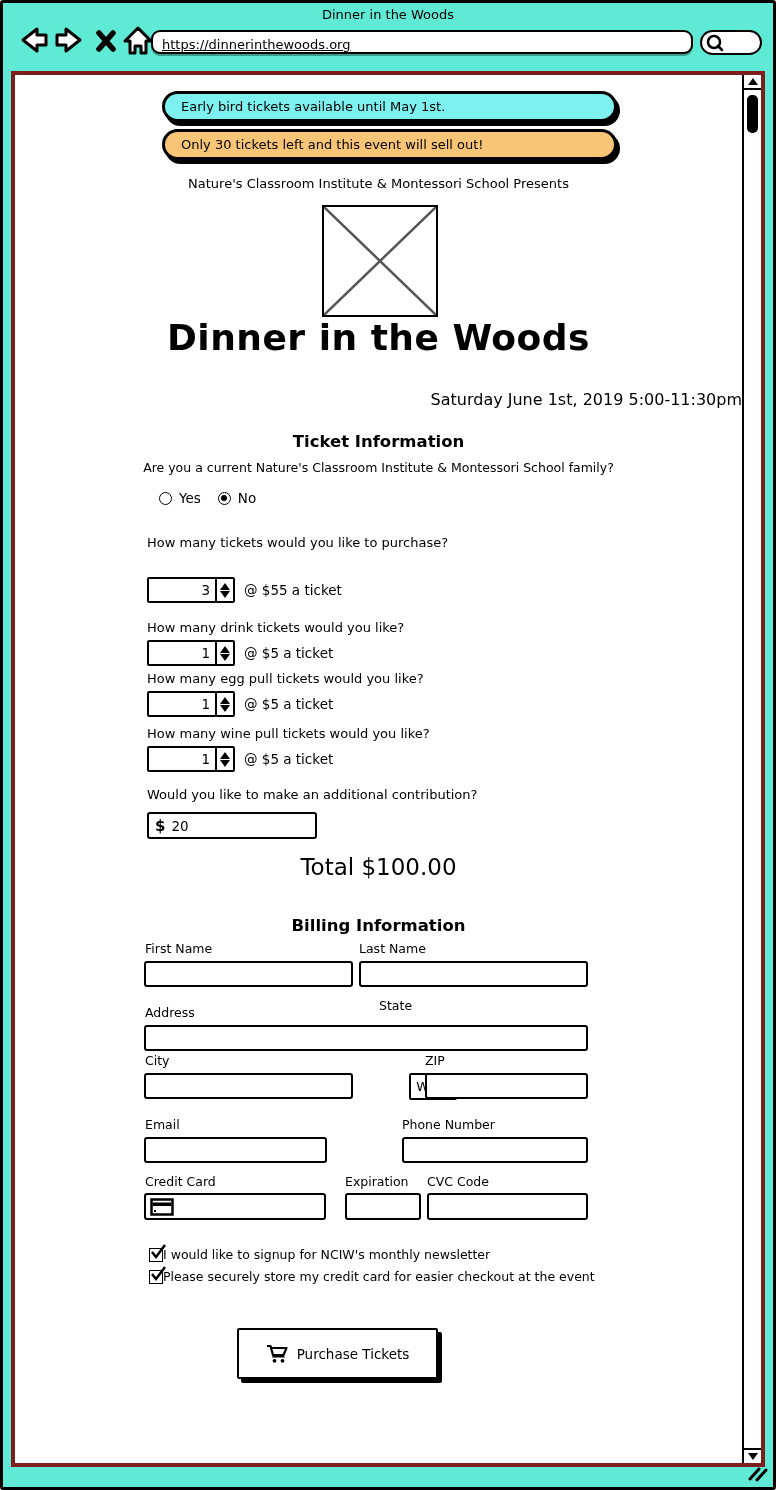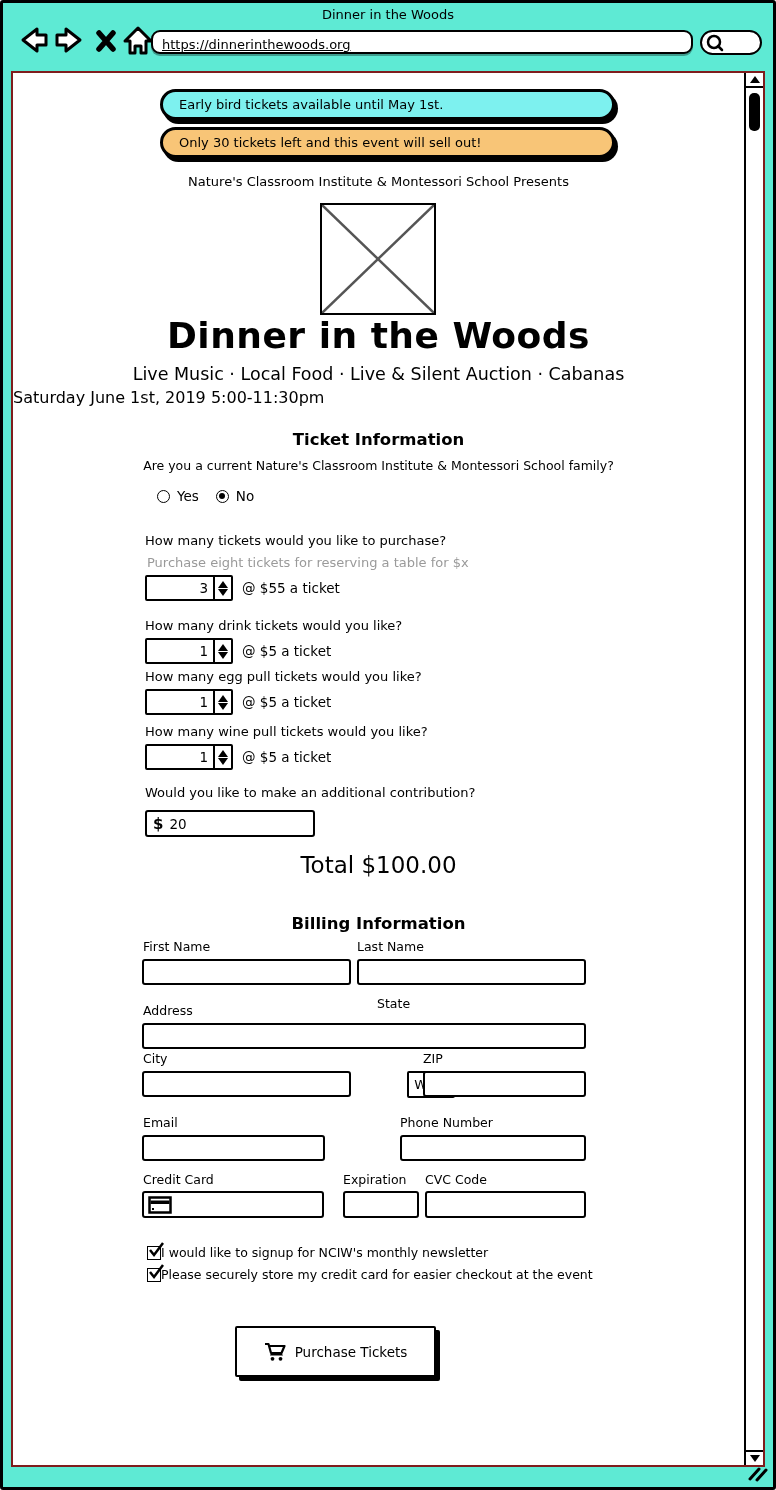--- a/index.html
+++ b/index.html
@@ -14,21 +14,21 @@
   .urlbar { position:absolute; left:148px; top:27px; width:542px; height:24px;
             background:#fff; border:2px solid #000; border-radius:9px;
             display:flex; align-items:flex-end; padding-left:9px; box-shadow:0 2px 0 #00000055; }
   .urltext { font-size:13px; text-decoration:underline; white-space:nowrap; }
   .searchpill { position:absolute; right:11px; top:27px; width:62px; height:25px;
                 background:#fff; border:2.5px solid #000; border-radius:13px;
                 display:flex; align-items:center; padding-left:3px; }
 
   
   .content { position:absolute; left:8px; top:68px; right:8px; bottom:20px;
-             background:#fff; border:2px solid #7f1d1d; overflow:hidden; }
+             background:#fff; border:4px solid #7f1d1d; overflow:hidden; }
   .page { position:absolute; left:0; top:0; right:19px; bottom:0; }
 
   .scrollbar { position:absolute; top:0; right:0; bottom:0; width:19px;
                background:#fff; border-left:2px solid #000; }
   .scroll-up { position:absolute; top:0; left:0; right:0; height:15px; border-bottom:2px solid #000;
                display:flex; align-items:center; justify-content:center; }
   .scroll-down { position:absolute; bottom:0; left:0; right:0; height:15px; border-top:2px solid #000;
                display:flex; align-items:center; justify-content:center; }
   .scroll-thumb { position:absolute; top:20px; left:3px; width:11px; height:38px;
                   background:#000; border-radius:5px; }
@@ -43,21 +43,21 @@
             display:flex; align-items:center; padding-left:16px; font-size:13px; }
   .banner.cyan   { top:16px; background:#7df1ef; }
   .banner.orange { top:54px; background:#f8c577; }
 
   
   .presents { position:absolute; top:101px; left:0; right:0; text-align:center; font-size:13px; }
   .imgbox { position:absolute; left:307px; top:130px; width:116px; height:112px; border:2px solid #000; }
   .h1 { position:absolute; top:242px; left:0; right:0; text-align:center;
         font-size:36px; font-weight:bold; letter-spacing:.5px; }
   .subtitle { position:absolute; top:291px; left:0; right:0; text-align:center; font-size:17.5px; }
-  .datetime { position:absolute; top:315px; left:0; right:0; text-align:left; font-size:16px; }
+  .datetime { position:absolute; top:315px; left:0; right:0; text-align:right; font-size:16px; }
 
   .h2 { position:absolute; left:0; right:0; text-align:center; font-size:16.5px; font-weight:bold; }
 
   .qtext { position:absolute; left:132px; font-size:13px; white-space:nowrap; }
   .hint  { position:absolute; left:134px; font-size:13px; color:#9a9a9a; white-space:nowrap; }
   .center-q { position:absolute; left:0; right:0; text-align:center; font-size:12.5px; }
 
   
   .radio-row { position:absolute; left:144px; top:415px; display:flex; align-items:center; gap:7px; font-size:13.5px; }
   .radio { width:13px; height:13px; border:1.5px solid #000; border-radius:50%;
@@ -163,37 +163,35 @@
       </div>
 
       <div class="presents">Nature's Classroom Institute &amp; Montessori School Presents</div>
       <div class="imgbox">
         <svg width="112" height="108" viewBox="0 0 112 108">
           <line x1="0" y1="0" x2="112" y2="108" stroke="#555" stroke-width="2.5"></line>
           <line x1="112" y1="0" x2="0" y2="108" stroke="#555" stroke-width="2.5"></line>
         </svg>
       </div>
       <div class="h1">Dinner in the Woods</div>
-      <div class="subtitle">Live Music · Local Food · Live &amp; Silent Auction · Cabanas</div>
       <div class="datetime">Saturday June 1st, 2019 5:00-11:30pm</div>
 
       <div class="h2" style="top:357px;">Ticket Information</div>
       <div class="center-q" style="top:385px;">Are you a current Nature's Classroom Institute &amp; Montessori School family?</div>
 
       <div class="radio-row">
         <span class="radio"></span>
         <span class="radio-label">Yes</span>
         <span class="radio">
             <span class="dot"></span>
           </span>
         <span class="radio-label">No</span>
       </div>
 
       <div class="qtext" style="top:460px;">How many tickets would you like to purchase?</div>
-      <div class="hint" style="top:482px;">Purchase eight tickets for reserving a table for $x</div>
       <div class="spin-row" style="top:502px;">
         <div class="spinbox">
           <input class="spinval" value="3" style="">
           <span class="spinbtns">
               <i class="u"></i>
               <i class="d"></i>
             </span>
         </div>
         <span class="price">@ $55 a ticket</span>
       </div>

